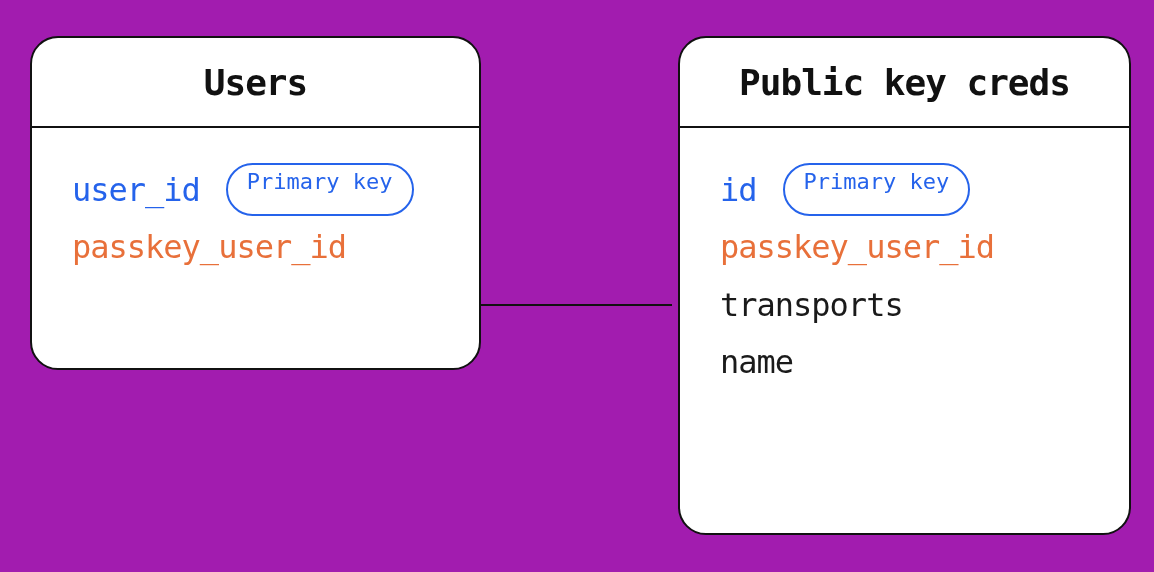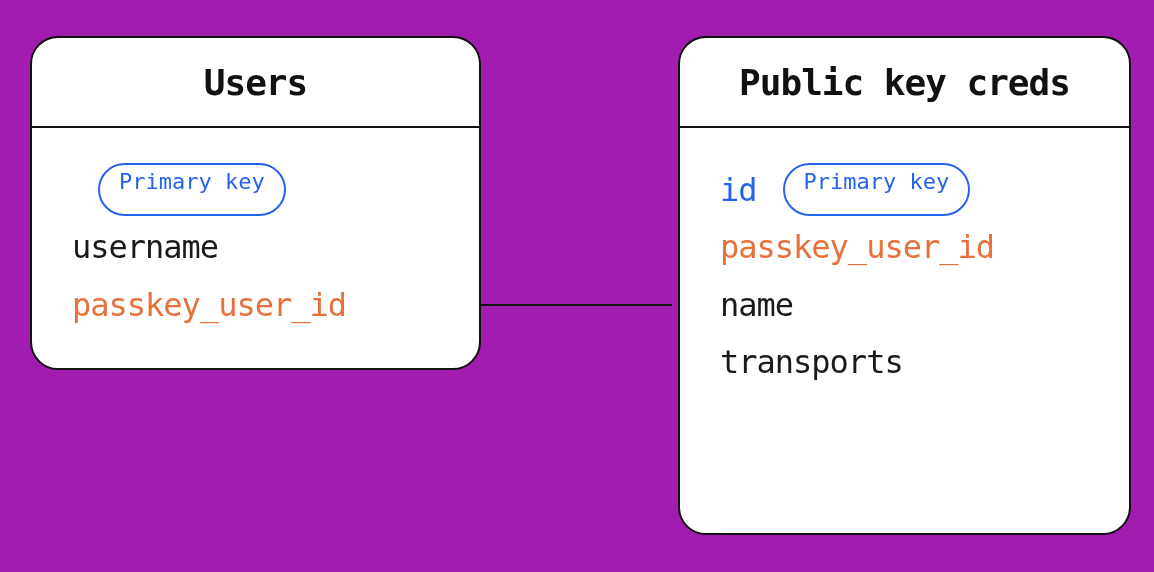--- a/index.html
+++ b/index.html
@@ -93,45 +93,43 @@
 <div class="canvas">
 
   <div class="rel-line"></div>
 
   <div class="table-card card-users">
     <div class="table-header">
       <span class="table-title">Users</span>
     </div>
     <div class="table-body">
       <div class="field-row c-blue">
+        <span class="field-name">user_id</span>
         <span class="pk-badge">Primary key</span>
-      </div>
-      <div class="field-row">
-        <span class="field-name">username</span>
       </div>
       <div class="field-row c-orange">
         <span class="field-name">passkey_user_id</span>
       </div>
     </div>
   </div>
 
   <div class="table-card card-creds">
     <div class="table-header">
       <span class="table-title">Public key creds</span>
     </div>
     <div class="table-body">
       <div class="field-row c-blue">
         <span class="field-name">id</span>
         <span class="pk-badge">Primary key</span>
       </div>
       <div class="field-row c-orange">
         <span class="field-name">passkey_user_id</span>
       </div>
       <div class="field-row">
-        <span class="field-name">name</span>
+        <span class="field-name">transports</span>
       </div>
       <div class="field-row">
-        <span class="field-name">transports</span>
+        <span class="field-name">name</span>
       </div>
     </div>
   </div>
 
 </div>
 
 </body></html>

